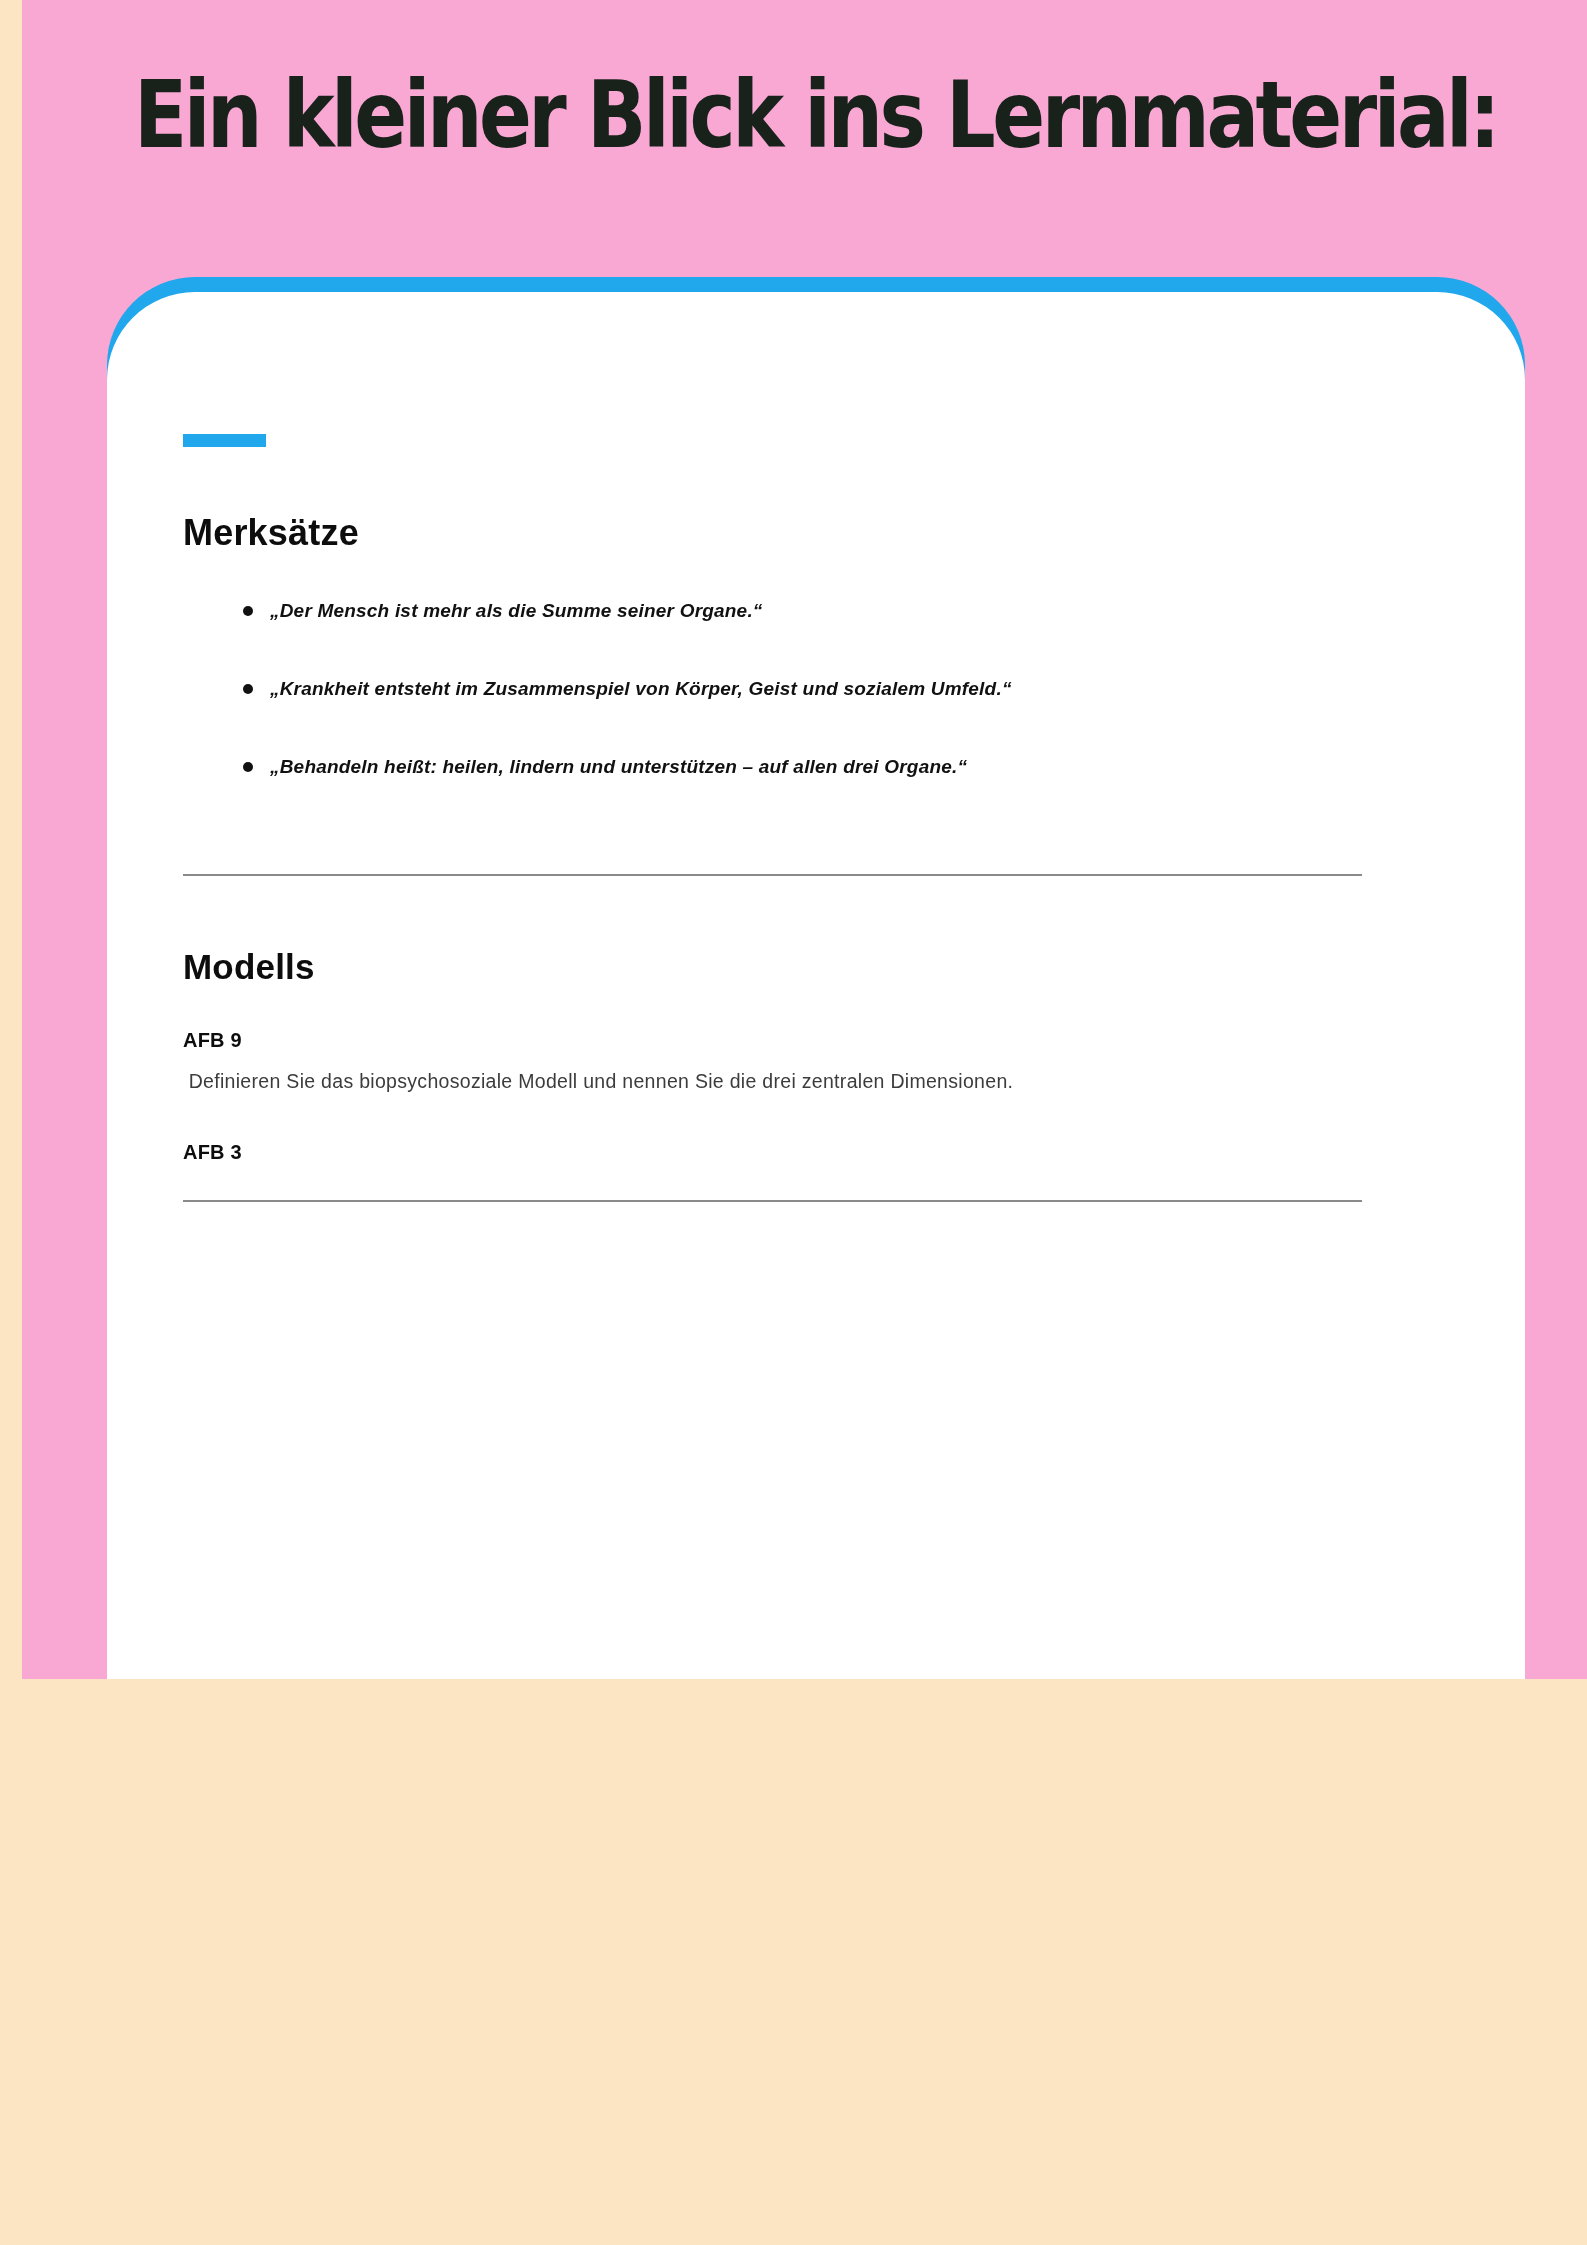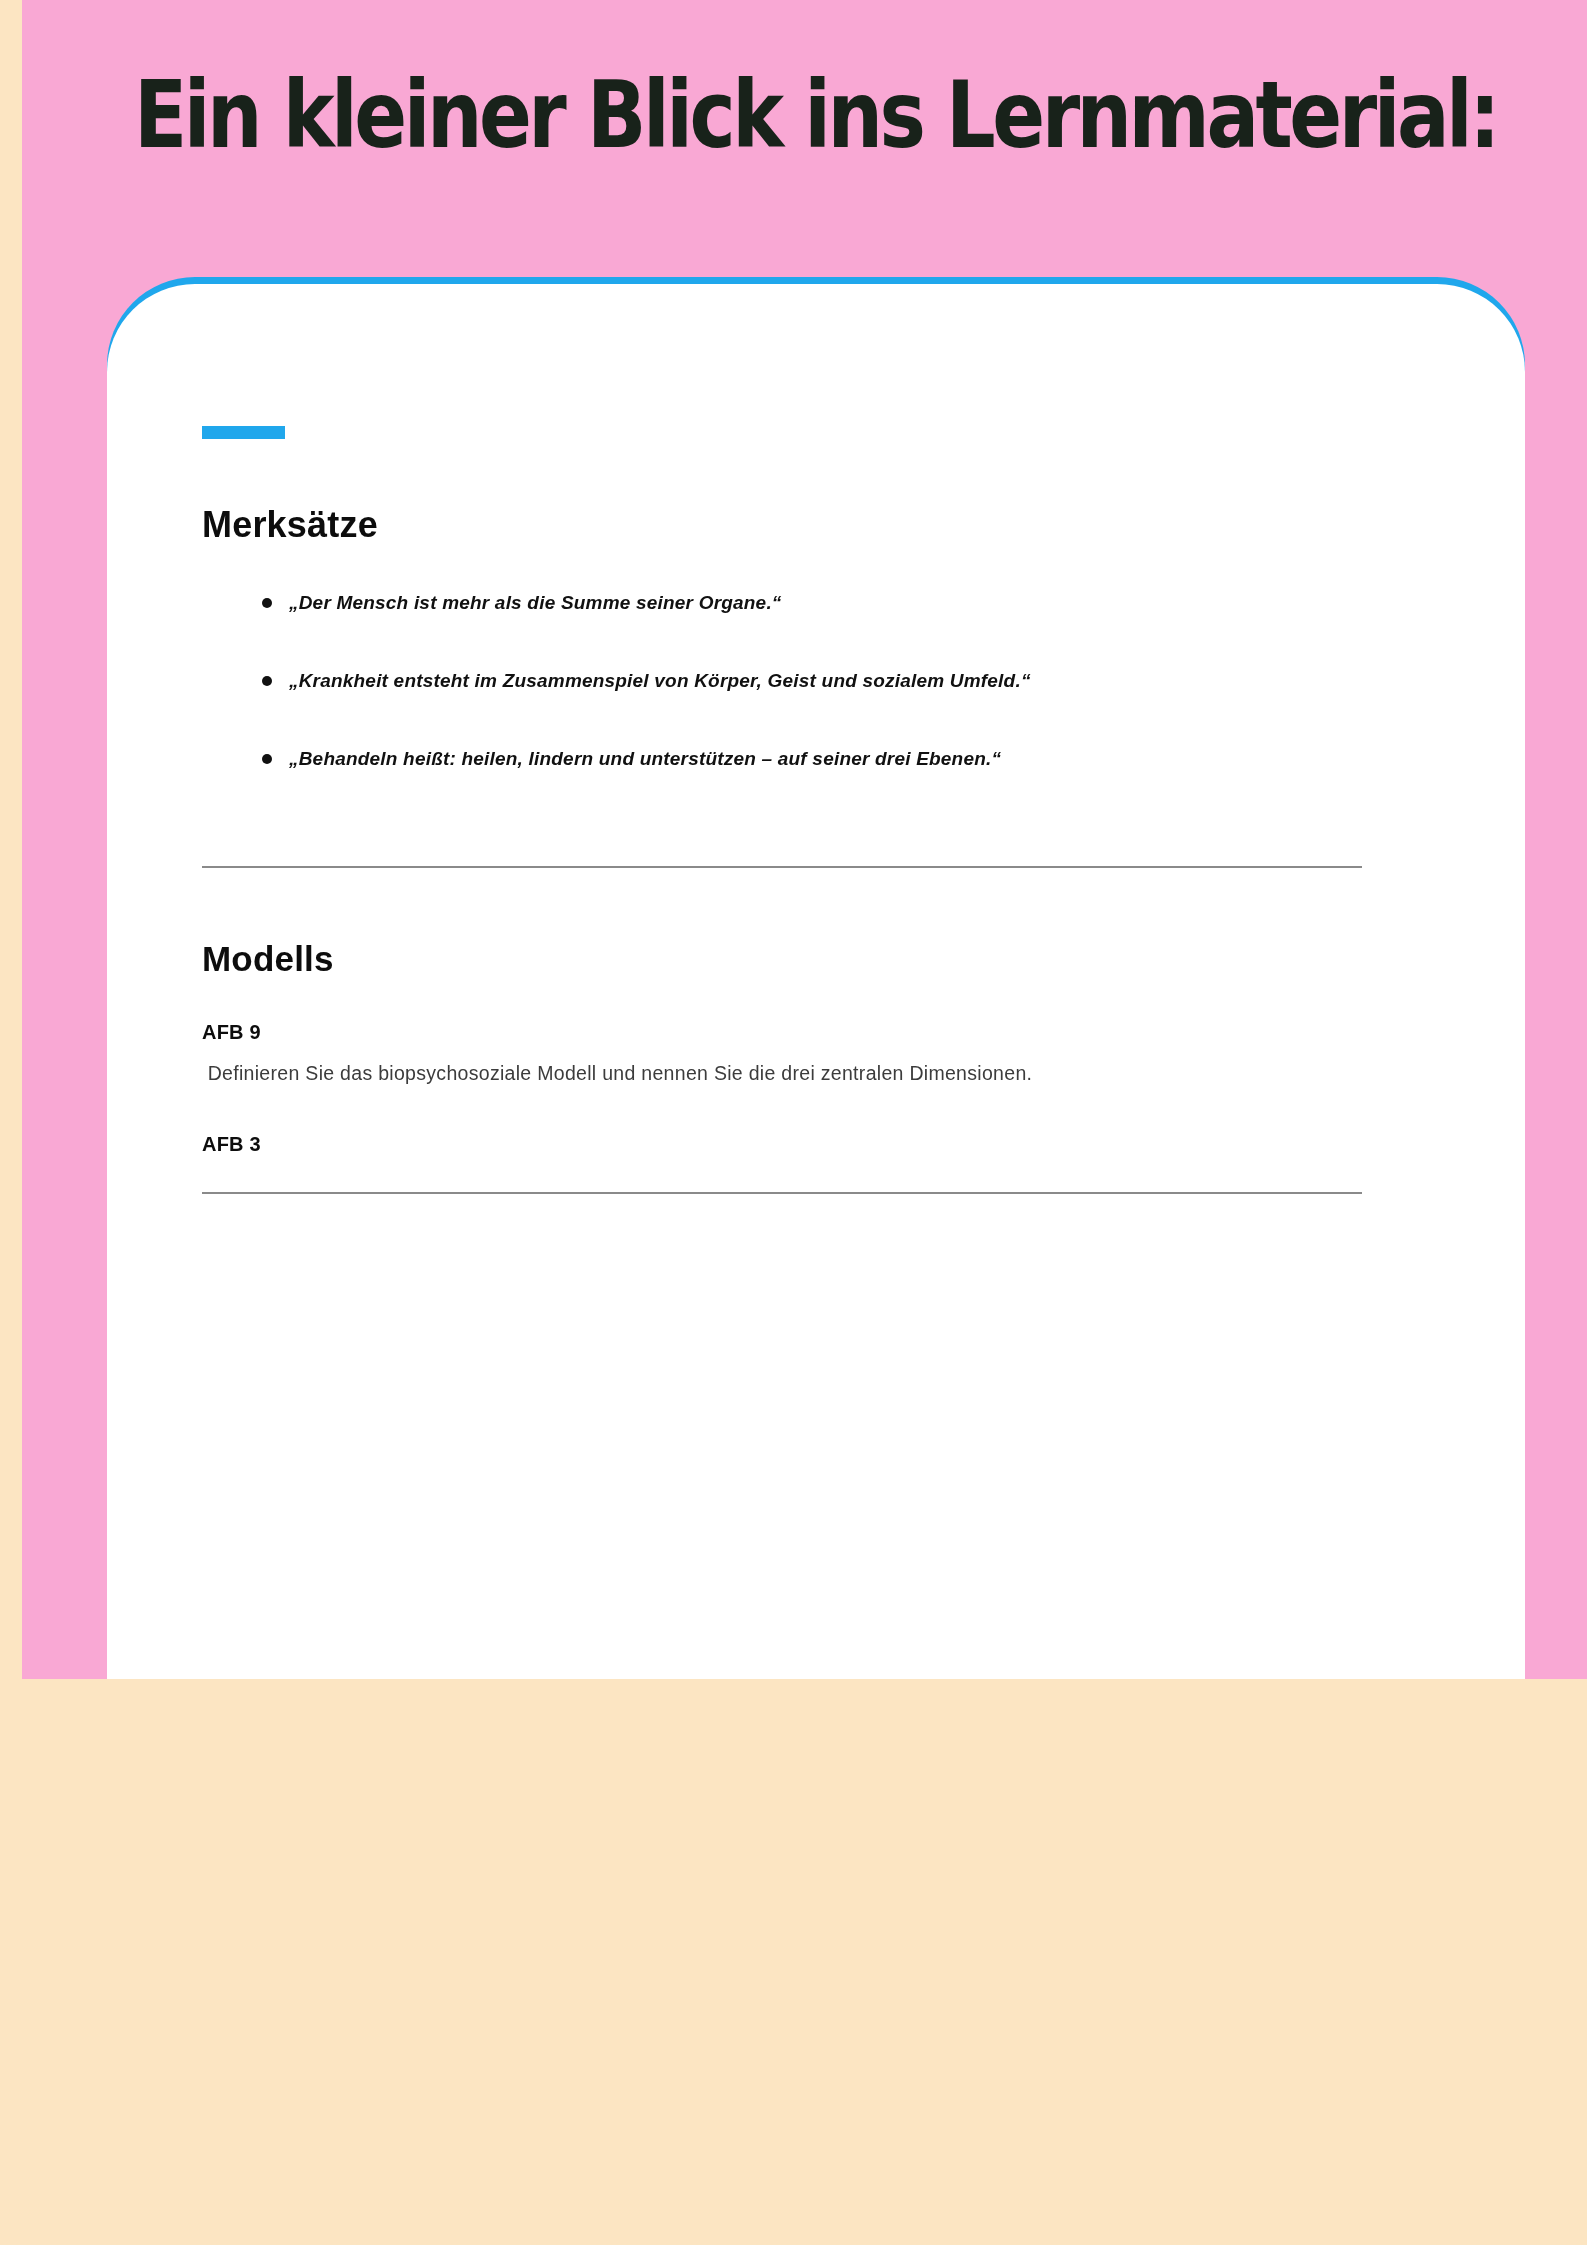--- a/index.html
+++ b/index.html
@@ -40,27 +40,27 @@
     top: 277px;
     width: 1418px;
     height: 1853px;
     background: #20A7EC;
     border-radius: 88px;
   }
   
   .card {
     position: absolute;
     left: 85px;
-    top: 284px;
+    top: 292px;
     width: 1418px;
     height: 1765px;
     background: #FFFFFF;
     border-radius: 88px 88px 6px 6px;
     box-sizing: border-box;
-    padding: 142px 163px 0 95px;
+    padding: 142px 163px 0 76px;
   }
   .accent-bar {
     width: 83px;
     height: 13px;
     background: #20A7EC;
   }
   .section-heading {
     margin: 64px 0 0 0;
     font-size: 36px;
     line-height: 1.2;
@@ -144,21 +144,21 @@
       <li class="quote-item">
         <span class="bullet-dot"></span>
         <span>„Der Mensch ist mehr als die Summe seiner Organe.“</span>
       </li>
       <li class="quote-item">
         <span class="bullet-dot"></span>
         <span>„Krankheit entsteht im Zusammenspiel von Körper, Geist und sozialem Umfeld.“</span>
       </li>
       <li class="quote-item">
         <span class="bullet-dot"></span>
-        <span>„Behandeln heißt: heilen, lindern und unterstützen – auf seiner drei Ebenen.“</span>
+        <span>„Behandeln heißt: heilen, lindern und unterstützen – auf allen drei Organe.“</span>
       </li>
     </ul>
 
     <hr class="divider">
 
     <h2 class="section-heading aufgaben-heading">Modells</h2>
 
     <div class="task">
       <h3 class="task-label">AFB 9</h3>
       <p class="task-text"> Definieren Sie das biopsychosoziale Modell und nennen Sie die drei zentralen Dimensionen.</p>

